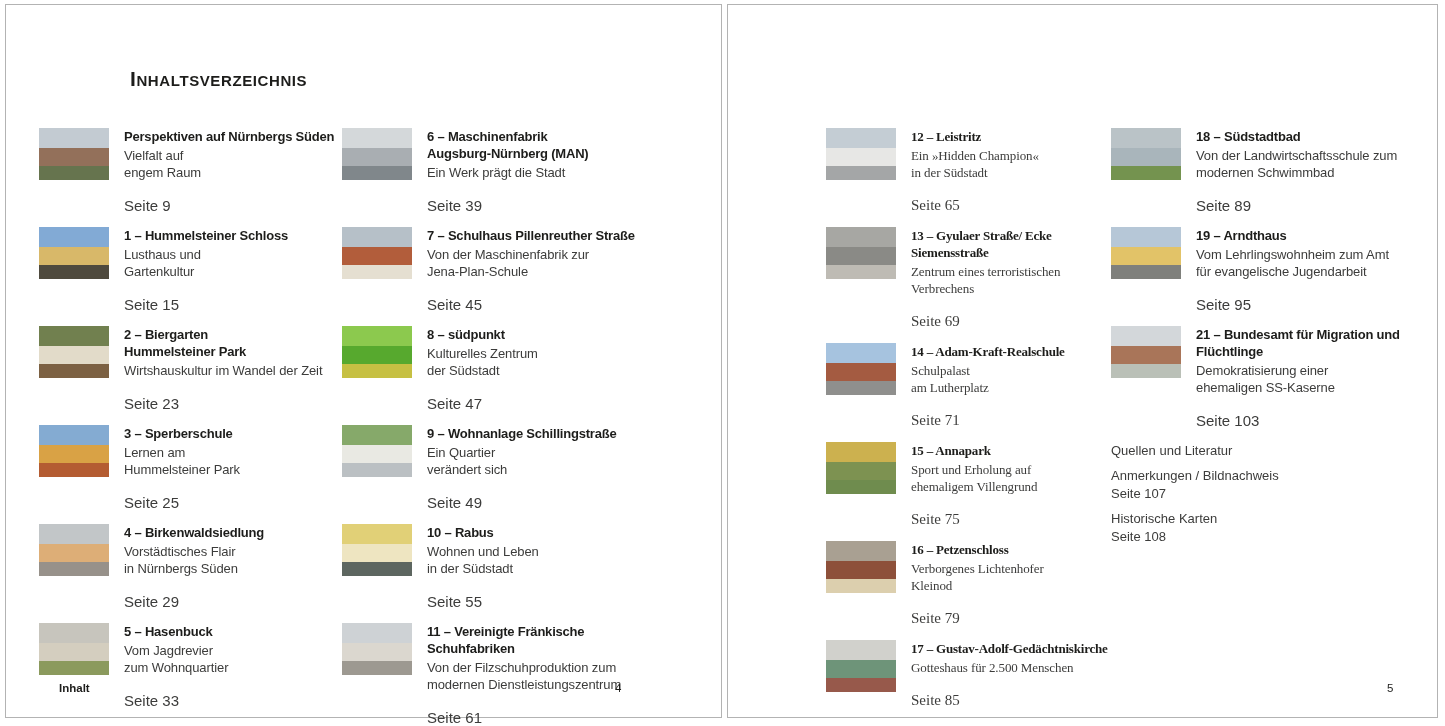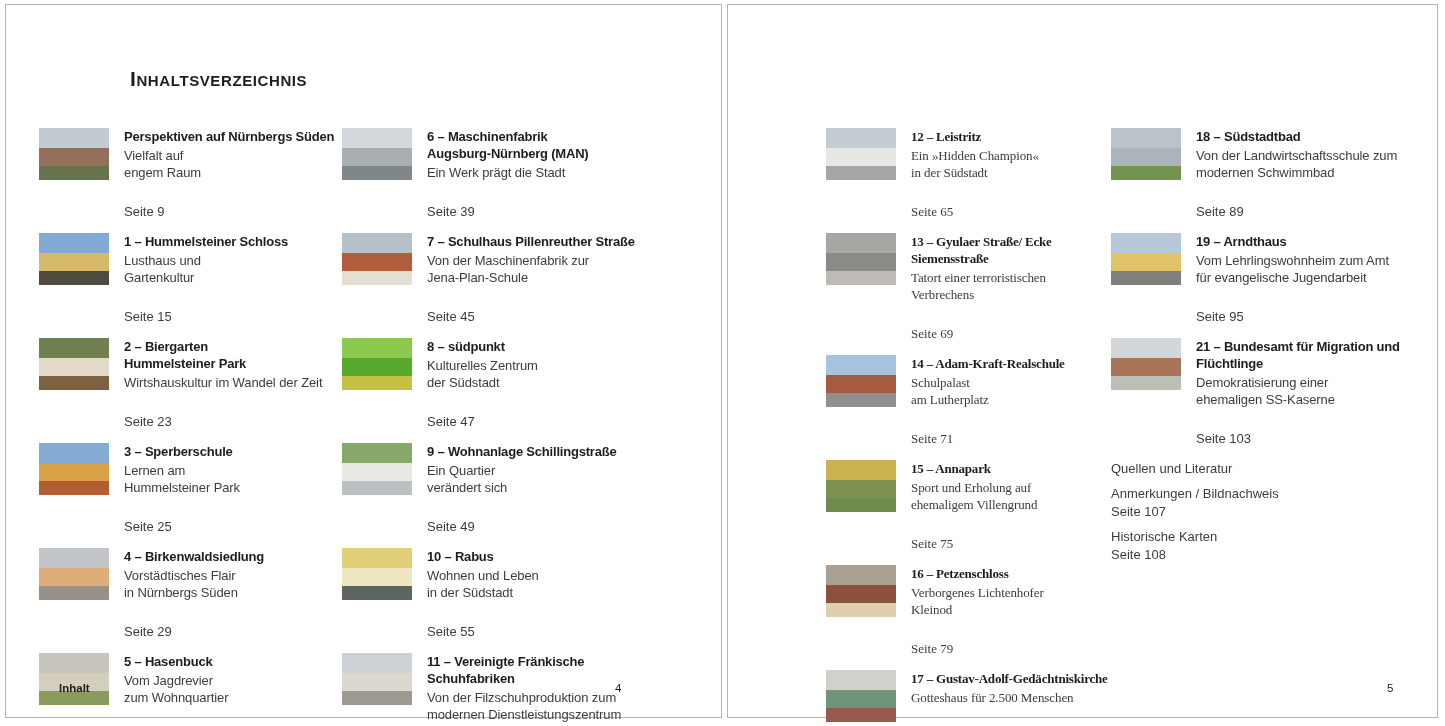--- a/index.html
+++ b/index.html
@@ -18,21 +18,21 @@
   .col{position:absolute;top:123px;width:300px;}
   .page-left .c1{left:33px;}
   .page-left .c2{left:336px;}
   .page-right .c1{left:98px;font-family:Liberation Serif, serif;}
   .page-right .c2{left:383px;}
   .entry{display:flex;margin-bottom:13px;}
   .thumb{flex:0 0 70px;height:52px;margin-right:15px;background:#d8d8d8;}
   .etxt{white-space:pre;}
   .etitle{font-weight:bold;font-size:13px;line-height:17px;letter-spacing:-0.2px;color:#1d1d1b;}
   .esub{font-size:13px;line-height:17px;letter-spacing:-0.1px;color:#3c3c3b;margin-top:2px;}
-  .epage{font-size:13px;line-height:17px;color:#3c3c3b;margin-top:22px;}
+  .epage{font-size:15px;line-height:17px;color:#3c3c3b;margin-top:16px;}
   .endmatter{}
   .endm{margin-bottom:7px;font-size:13px;line-height:18px;color:#3c3c3b;}
   .footer-label{position:absolute;left:53px;top:677px;font-size:11.5px;font-weight:bold;color:#1d1d1b;}
   .pagenum{position:absolute;top:677px;font-size:11.5px;color:#1d1d1b;}
   .page-left .pagenum{left:609px;}
   .page-right .pagenum{left:659px;}
 </style>
 </head>
 <body>
 
@@ -114,21 +114,21 @@
 
   <div class="col c1">
     <div class="entry">
       <div class="thumb" style="background: linear-gradient(rgb(196, 205, 212) 0%, rgb(196, 205, 212) 38%, rgb(231, 231, 229) 38%, rgb(231, 231, 229) 74%, rgb(164, 166, 167) 74%, rgb(164, 166, 167) 100%);"></div>
       <div class="etxt"><div class="etitle">12 – Leistritz</div><div class="esub">Ein »Hidden Champion«
 in der Südstadt</div><div class="epage">Seite 65</div></div>
     </div>
     <div class="entry">
       <div class="thumb" style="background: linear-gradient(rgb(167, 167, 163) 0%, rgb(167, 167, 163) 38%, rgb(138, 138, 134) 38%, rgb(138, 138, 134) 74%, rgb(190, 187, 180) 74%, rgb(190, 187, 180) 100%);"></div>
       <div class="etxt"><div class="etitle">13 – Gyulaer Straße/ Ecke
-Siemensstraße</div><div class="esub">Tatort einer terroristischen
+Siemensstraße</div><div class="esub">Zentrum eines terroristischen
 Verbrechens</div><div class="epage">Seite 69</div></div>
     </div>
     <div class="entry">
       <div class="thumb" style="background: linear-gradient(rgb(166, 195, 223) 0%, rgb(166, 195, 223) 38%, rgb(164, 91, 65) 38%, rgb(164, 91, 65) 74%, rgb(143, 143, 141) 74%, rgb(143, 143, 141) 100%);"></div>
       <div class="etxt"><div class="etitle">14 – Adam-Kraft-Realschule</div><div class="esub">Schulpalast
 am Lutherplatz</div><div class="epage">Seite 71</div></div>
     </div>
     <div class="entry">
       <div class="thumb" style="background: linear-gradient(rgb(204, 177, 79) 0%, rgb(204, 177, 79) 38%, rgb(125, 146, 81) 38%, rgb(125, 146, 81) 74%, rgb(111, 140, 78) 74%, rgb(111, 140, 78) 100%);"></div>
       <div class="etxt"><div class="etitle">15 – Annapark</div><div class="esub">Sport und Erholung auf

